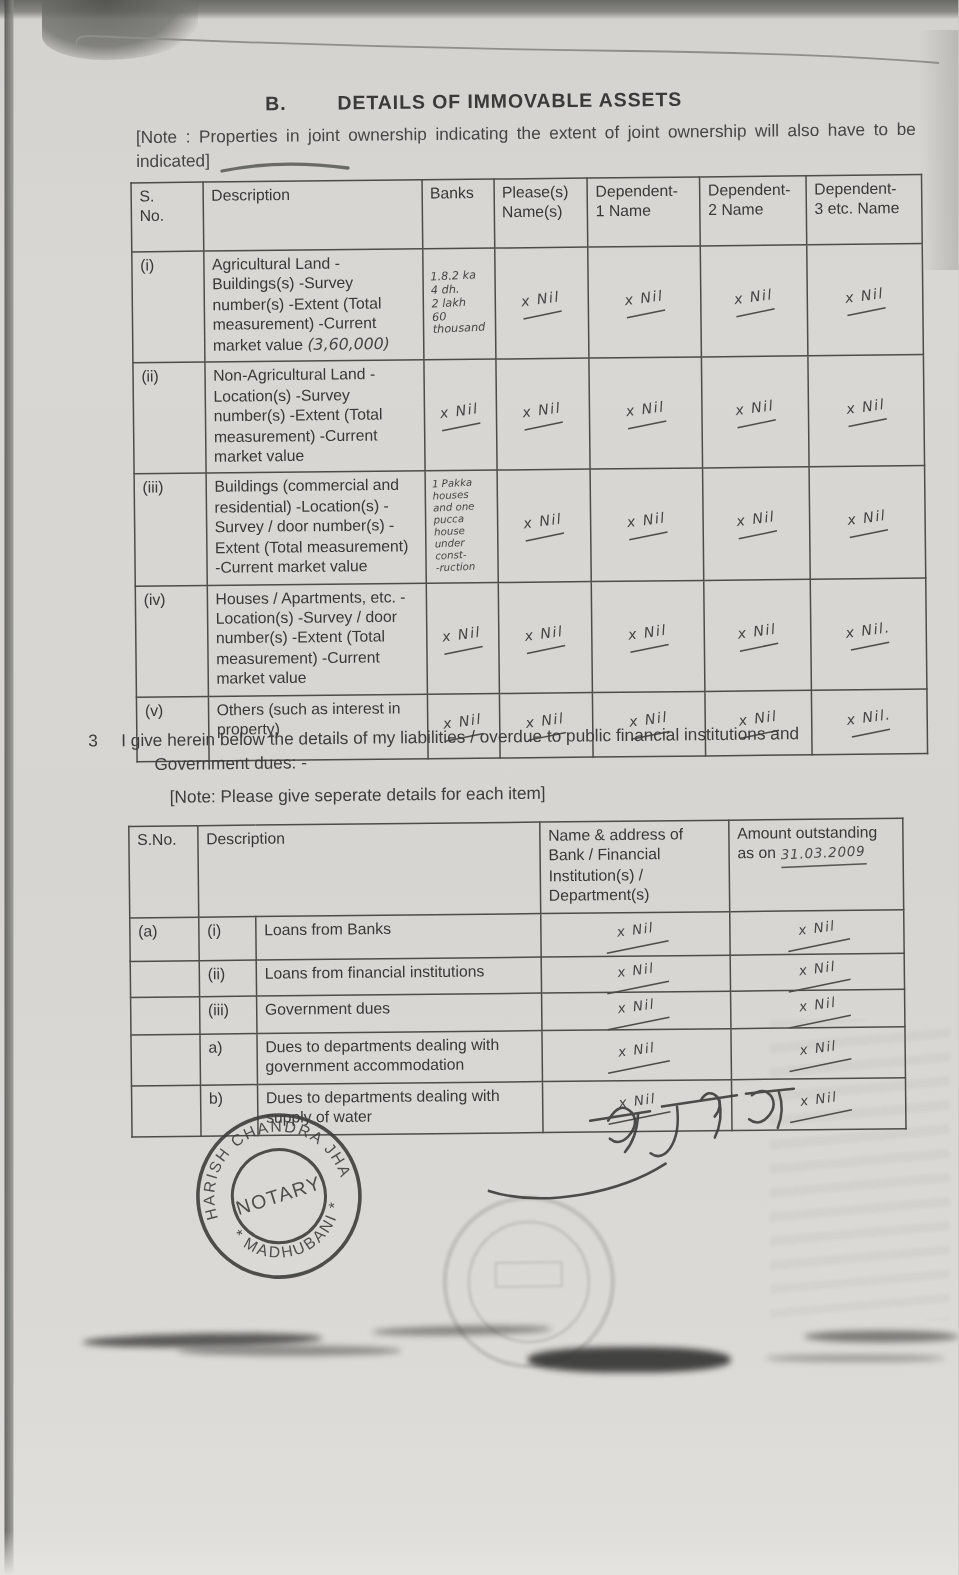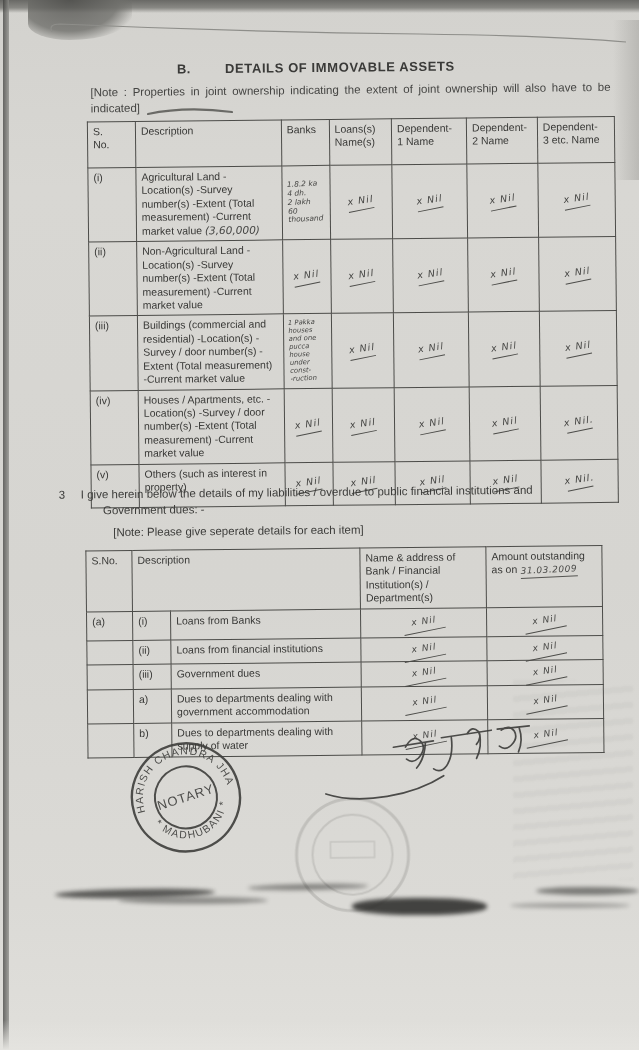--- a/index.html
+++ b/index.html
@@ -105,32 +105,32 @@
           <col class="c-d1">
           <col class="c-d2">
           <col class="c-d3">
       </colgroup>
       <tbody>
           <tr style="height:46px">
         <th>S.
 No.</th>
         <th>Description</th>
         <th>Banks</th>
-        <th>Loans(s)
+        <th>Please(s)
 Name(s)</th>
         <th>Dependent-
 1 Name</th>
         <th>Dependent-
 2 Name</th>
         <th>Dependent-
 3 etc. Name</th>
       </tr>
       <tr style="height:66px">
         <td>(i)</td>
-        <td><span>Agricultural Land - Location(s) -Survey number(s) -Extent (Total measurement) -Current market value </span><span class="hw-inline">(3,60,000)</span></td>
+        <td><span>Agricultural Land - Buildings(s) -Survey number(s) -Extent (Total measurement) -Current market value </span><span class="hw-inline">(3,60,000)</span></td>
         <td class="hw-cell"><span class="hw-multi">1.8.2 ka
 4 dh.
 2 lakh
 60 thousand</span></td>
         <td class="hw-cell"><span class="hw">x Nil</span></td>
         <td class="hw-cell"><span class="hw">x Nil</span></td>
         <td class="hw-cell"><span class="hw">x Nil</span></td>
         <td class="hw-cell"><span class="hw">x Nil</span></td>
       </tr>
       <tr style="height:67px">

